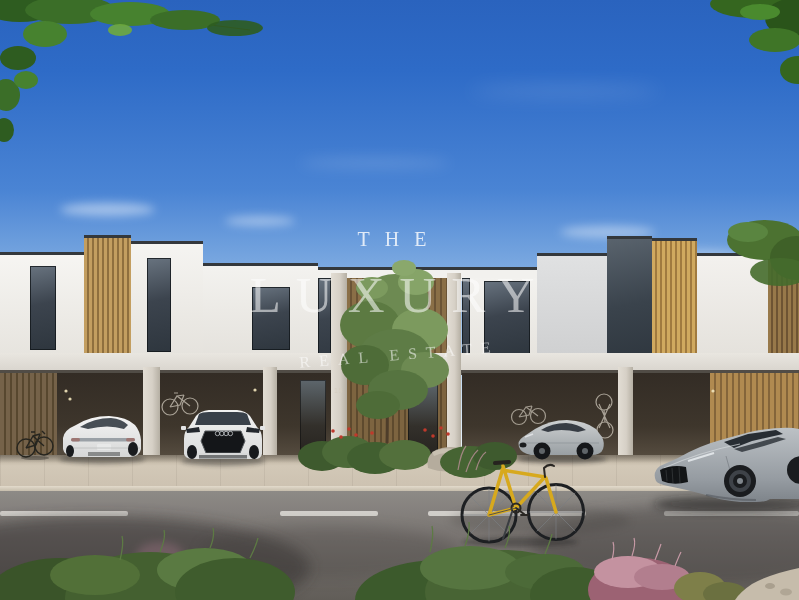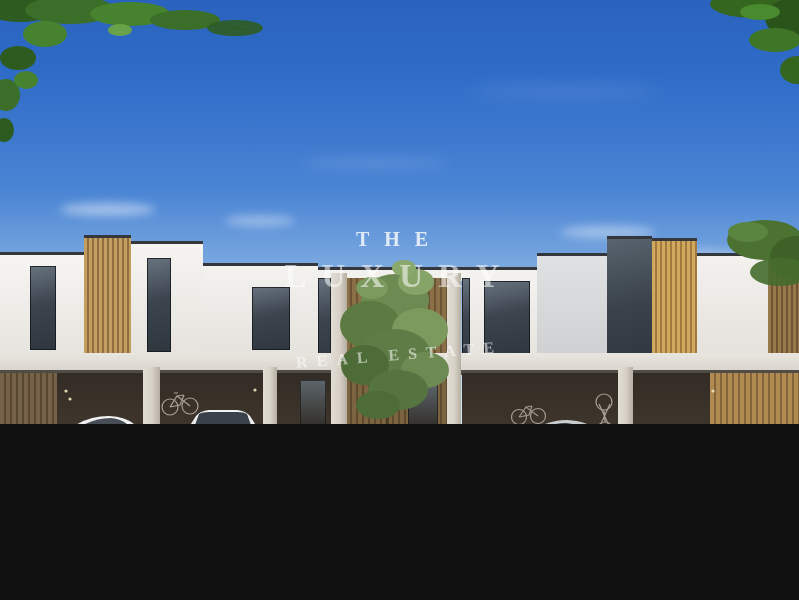--- a/index.html
+++ b/index.html
@@ -1,17 +1,17 @@
 <!DOCTYPE html>
 <html style="--sky-top: #2a63be; --sky-mid: #4a84d4; --sky-horizon: #e8f1f9; --facade-white: #f0eeea; --wood-bright: #c9a25c; --wood-dark: #6e5433; --carport-dark: #3e362c; --pillar-light: #d6d0c6; --glass-dark: #3c444e; --canopy-light: #e9e6e0; --sidewalk: #cdc2b1; --road-top: #8d8a86; --road-bottom: #615d58; --lane-dash: #dedcd7; --bush-green: #446030; --foliage-green: #3f7527; --tree-green: #6d8a52; --flower-pink: #c492a0; --flower-red: #c0392b; --bike-yellow: #d7a91e; --car-white: #ececec; --car-silver: #a7adb2; --watermark-white: #ffffff;"><head>
 <meta charset="utf-8">
 <style>
   html,body{margin:0;padding:0;background:#111;}
-  .stage{position:relative;width:799px;height:424px;overflow:hidden;
-         font-family:"Liberation Sans","DejaVu Sans",sans-serif;font-weight:bold;}
+  .stage{position:relative;width:799px;height:600px;overflow:hidden;
+         font-family:"Liberation Sans","DejaVu Sans",sans-serif;}
   .abs{position:absolute;}
   .sky{position:absolute;left:0;top:0;width:799px;height:500px;
        background:linear-gradient(180deg,var(--sky-top) 0%,#2e6bc7 14%,var(--sky-mid) 38%,
         #8ab4e4 58%,#bfd7ef 74%,var(--sky-horizon) 90%,#f2f6fa 100%);}
   .cloud{position:absolute;background:#fff;border-radius:50%;filter:blur(5px);}
   .blk{position:absolute;border-top:3px solid #34383c;}
   .win{position:absolute;background:linear-gradient(168deg,#68737f 0%,var(--glass-dark) 45%,#2e363e 100%);
        box-shadow:inset 0 0 0 1px rgba(18,22,26,.8);}
   .pillar{position:absolute;background:linear-gradient(90deg,#e2ddd4,var(--pillar-light) 55%,#b5afa3);}
   .bay{position:absolute;background:linear-gradient(180deg,#332c25,var(--carport-dark) 60%,#5a5043);}
@@ -22,21 +22,21 @@
   .driveway{position:absolute;background:
       repeating-linear-gradient(90deg,rgba(70,60,50,.08) 0 1px,transparent 1px 44px),
       linear-gradient(180deg,#b3a896,#d2c8b7 35%,var(--sidewalk));}
   .curb{position:absolute;background:linear-gradient(180deg,#e2dacb,#c6bdac);}
   .road{position:absolute;background:linear-gradient(180deg,var(--road-top),#787370 45%,var(--road-bottom));}
   .dash{position:absolute;height:5px;background:var(--lane-dash);opacity:.85;border-radius:2px;}
   .baseshadow{position:absolute;background:linear-gradient(180deg,rgba(30,25,20,.35),rgba(30,25,20,0));}
   .wm{position:absolute;left:0;width:100%;text-align:center;color:var(--watermark-white);
       font-family:"Liberation Serif","DejaVu Serif",serif;pointer-events:none;}
   .wm-the{top:228px;font-size:20px;letter-spacing:15px;opacity:.8;}
-  .wm-luxury{top:258px;font-size:33px;letter-spacing:15px;opacity:.55;}
+  .wm-luxury{top:266px;font-size:51px;letter-spacing:15px;opacity:.55;}
   .wm-realestate{top:346px;font-size:16px;letter-spacing:9px;opacity:.55;transform:rotate(-4.5deg);}
   .house-no{position:absolute;left:334px;top:387px;font-size:7px;letter-spacing:.5px;
             color:#d5cdbf;opacity:.95;}
   svg.scene{position:absolute;left:0;top:0;pointer-events:none;}
 </style>
 </head>
 <body>
 
 <div class="stage">
 

